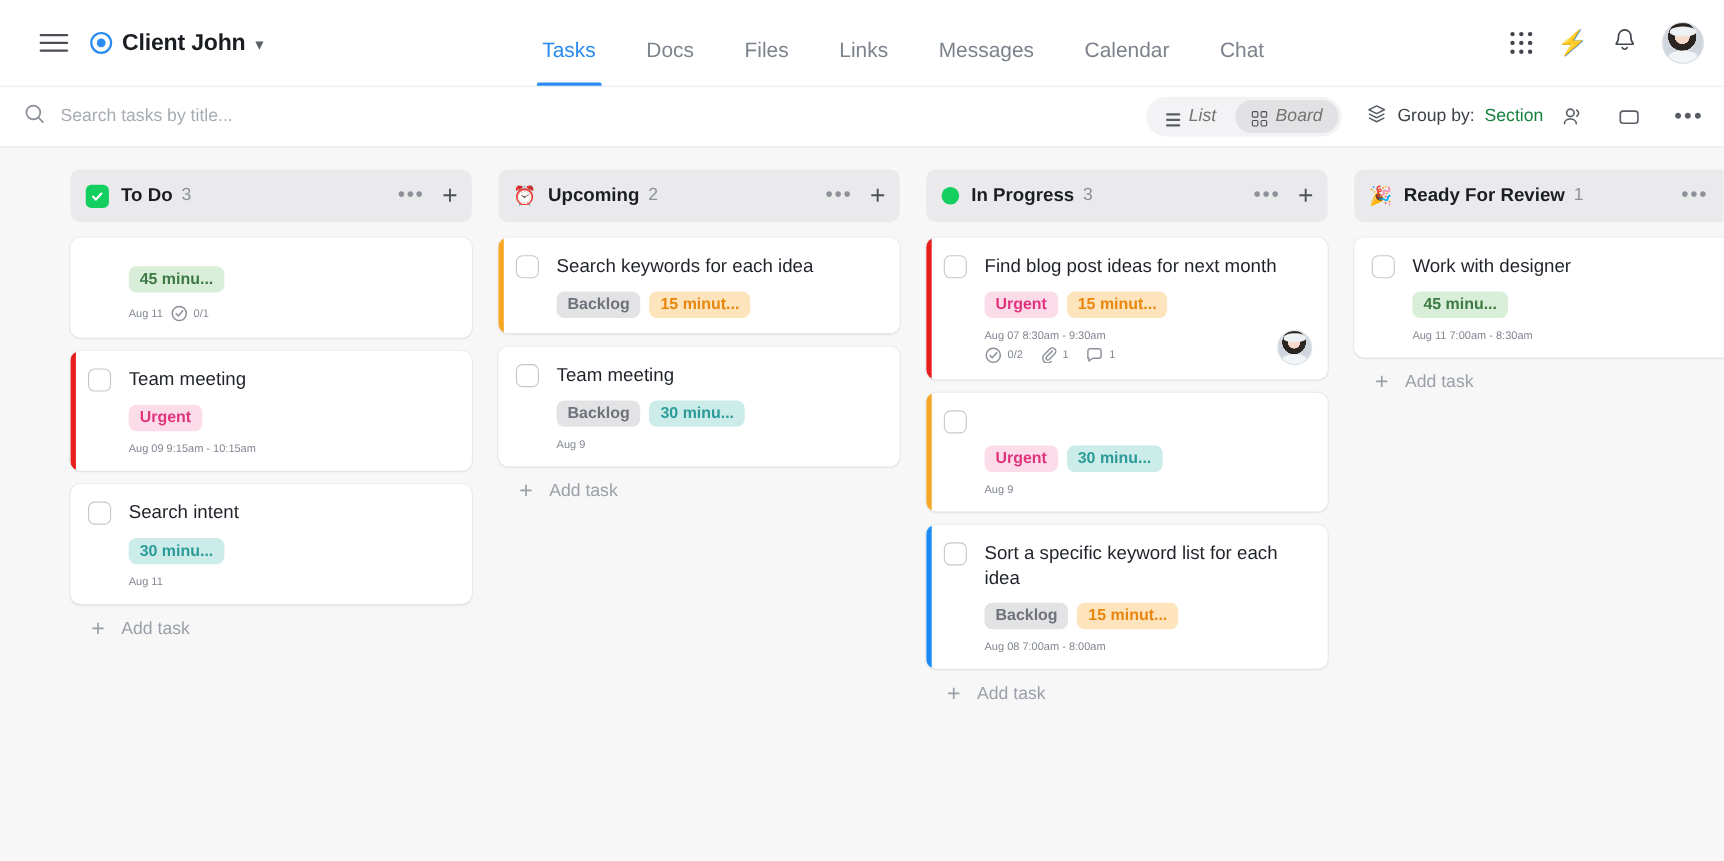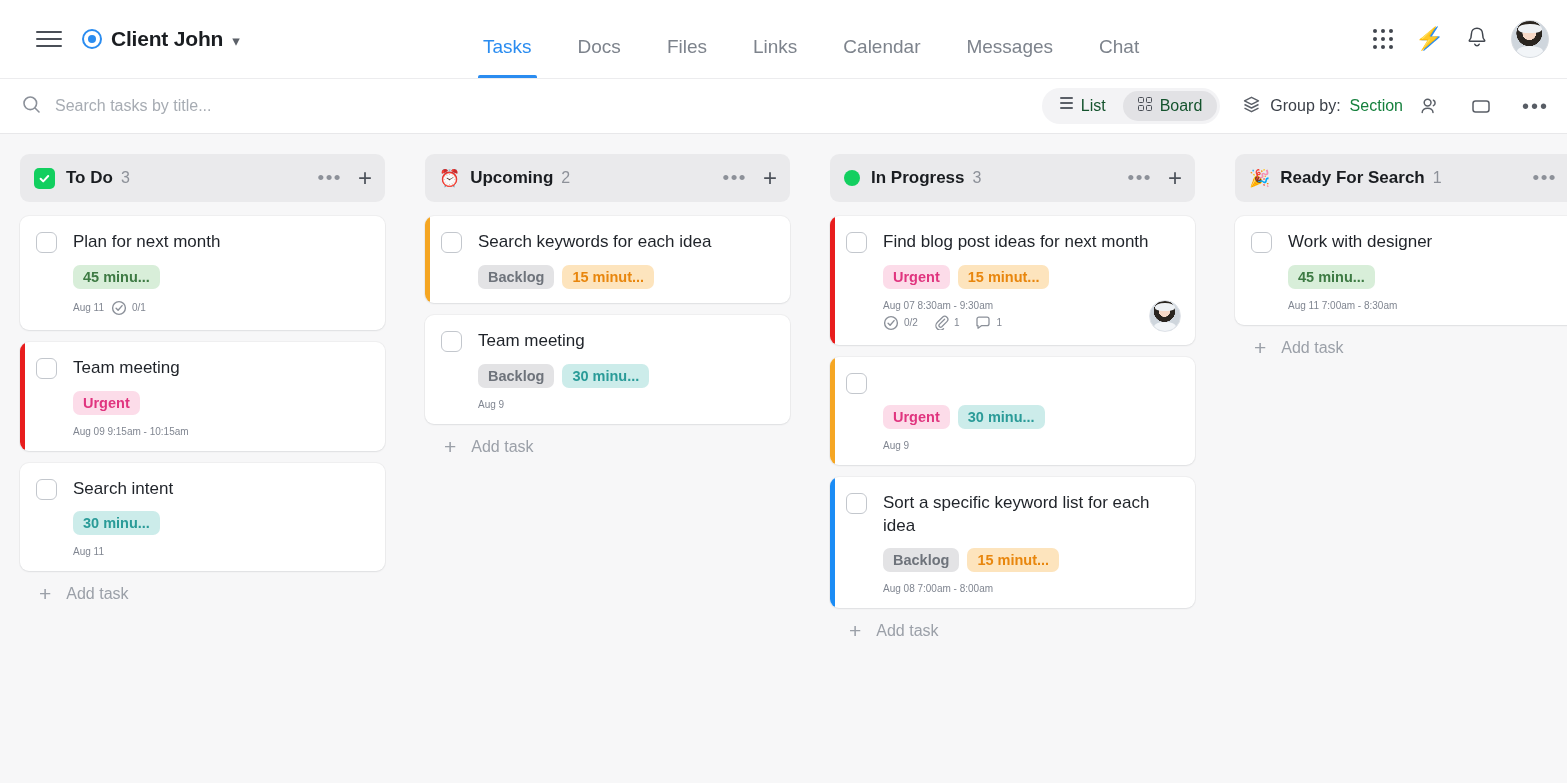--- a/index.html
+++ b/index.html
@@ -34,21 +34,21 @@
     width: 20px; height: 20px; border-radius: 50%;
     border: 2px solid #2a8cf0;
     display: flex; align-items: center; justify-content: center;
   }
   .ws-icon i { width: 8px; height: 8px; border-radius: 50%; background: #2a8cf0; display:block; }
   .ws-name { font-size: 21px; font-weight: bold; letter-spacing: -.2px; color: #1a1d21; }
   .chev { color: #5c6169; font-size: 15px; line-height: 1; margin-top: 3px; }
 
   .nav {
     position: absolute;
-    left: 460px;
+    left: 470px;
     bottom: 0;
     display: flex;
     align-items: flex-end;
     gap: 0;
   }
   .nav-item {
     font-size: 19px;
     color: #7d838c;
     padding: 0 23px 20px 23px;
     cursor: pointer;
@@ -98,42 +98,43 @@
     font-family: inherit; font-size: 16px; color: #1f2329;
     width: 420px;
   }
   .search-input::placeholder { color: #a7acb3; }
 
   .segmented {
     display: flex; align-items: center; background: #f3f3f5;
     border-radius: 19px; padding: 3px; gap: 2px; margin-right: 22px;
   }
   .seg {
-    display: flex; align-items: flex-start; gap: 8px;
-    padding: 6px 15px; border-radius: 16px; font-size: 16px; color: #14532d; cursor: pointer;
+    display: flex; align-items: flex-end; gap: 8px;
+    padding: 6px 15px; border-radius: 16px; font-size: 16px; color: #737373; cursor: pointer; font-style: italic;
   }
   .seg.active { background: #e2e2e5; }
   .seg-list-icon { display: flex; flex-direction: column; gap: 3px; }
   .seg-list-icon i { display: block; width: 13px; height: 2px; background: #5a5f67; border-radius: 1px; }
   .seg-board-icon { display: grid; grid-template-columns: 6px 6px; grid-template-rows: 6px 6px; gap: 2px; }
   .seg-board-icon i { display: block; border: 1.6px solid #4a4f57; border-radius: 1.5px; }
 
   .groupby { display: flex; align-items: center; gap: 9px; font-size: 16px; color: #3c4149; cursor: pointer; margin-right: 16px; }
   .groupby .gb-val { color: #15803d; }
   .tb-icon { cursor: pointer; margin-right: 30px; display: flex; align-items: center; }
   .tb-icon:last-child { margin-right: 0; }
   .dots-h { letter-spacing: 2px; font-size: 20px; color: #585d65; line-height: 12px; }
 
   
   .board {
     display: flex;
-    gap: 40px;
+    gap: 24px;
     padding: 20px 20px 0 20px;
     height: calc(783px - 78px - 56px);
     overflow: hidden;
+    margin-left: 44px;
   }
   .column { width: 365px; flex: none; display: flex; flex-direction: column; }
   .col-head {
     background: #eaeaec; border-radius: 9px;
     height: 48px; display: flex; align-items: center;
     padding: 0 13px 0 14px; margin-bottom: 14px;
   }
   .col-emoji { font-size: 17px; margin-right: 10px; line-height: 1; }
   .col-swatch-check {
     width: 21px; height: 21px; border-radius: 5px; background: #12cf5f;
@@ -207,22 +208,22 @@
       </span>
     <span class="ws-name">Client John</span>
     <span class="chev">▾</span>
   </div>
 
   <nav class="nav">
     <div class="nav-item active">Tasks</div>
     <div class="nav-item">Docs</div>
     <div class="nav-item">Files</div>
     <div class="nav-item">Links</div>
+    <div class="nav-item">Messages</div>
     <div class="nav-item">Calendar</div>
-    <div class="nav-item">Messages</div>
     <div class="nav-item">Chat</div>
   </nav>
 
   <div class="topright">
     <div class="grid-icon">
       <i></i>
         <i></i>
         <i></i>
         <i></i>
         <i></i>
@@ -315,24 +316,20 @@
         </span>
         <span class="col-title">To Do</span>
         <span class="col-count">3</span>
         <span class="col-actions">
           <span class="col-dots">•••</span>
           <span class="col-plus">+</span>
         </span>
       </div>
       <div class="cards">
         <div class="card">
-          <div class="card-top">
-            <span class="chk"></span>
-            <span class="card-title">Plan for next month</span>
-          </div>
           <div class="tags">
             <span class="tag" style="background:#d8eed9;color:#3d7a43">45 minu...</span>
           </div>
           <div class="meta">
             <div class="meta-row">
               <span>Aug 11</span>
               <span class="meta-item">
                 <svg width="16" height="16" viewBox="0 0 16 16" fill="none">
                   <circle cx="8" cy="8" r="6.4" stroke="#8b9099" stroke-width="1.4"></circle>
                   <path d="M5.1 8.2l2 2 4-4.6" stroke="#8b9099" stroke-width="1.4" stroke-linecap="round" stroke-linejoin="round"></path>
@@ -497,21 +494,21 @@
         </div>
       </div>
       <div class="add-task">
         <span class="add-plus">+</span>
         <span>Add task</span>
       </div>
     </div>
     <div class="column">
       <div class="col-head">
         <span class="col-emoji">🎉</span>
-        <span class="col-title">Ready For Search</span>
+        <span class="col-title">Ready For Review</span>
         <span class="col-count">1</span>
         <span class="col-actions">
           <span class="col-dots">•••</span>
           <span class="col-plus">+</span>
         </span>
       </div>
       <div class="cards">
         <div class="card">
           <div class="card-top">
             <span class="chk"></span>

